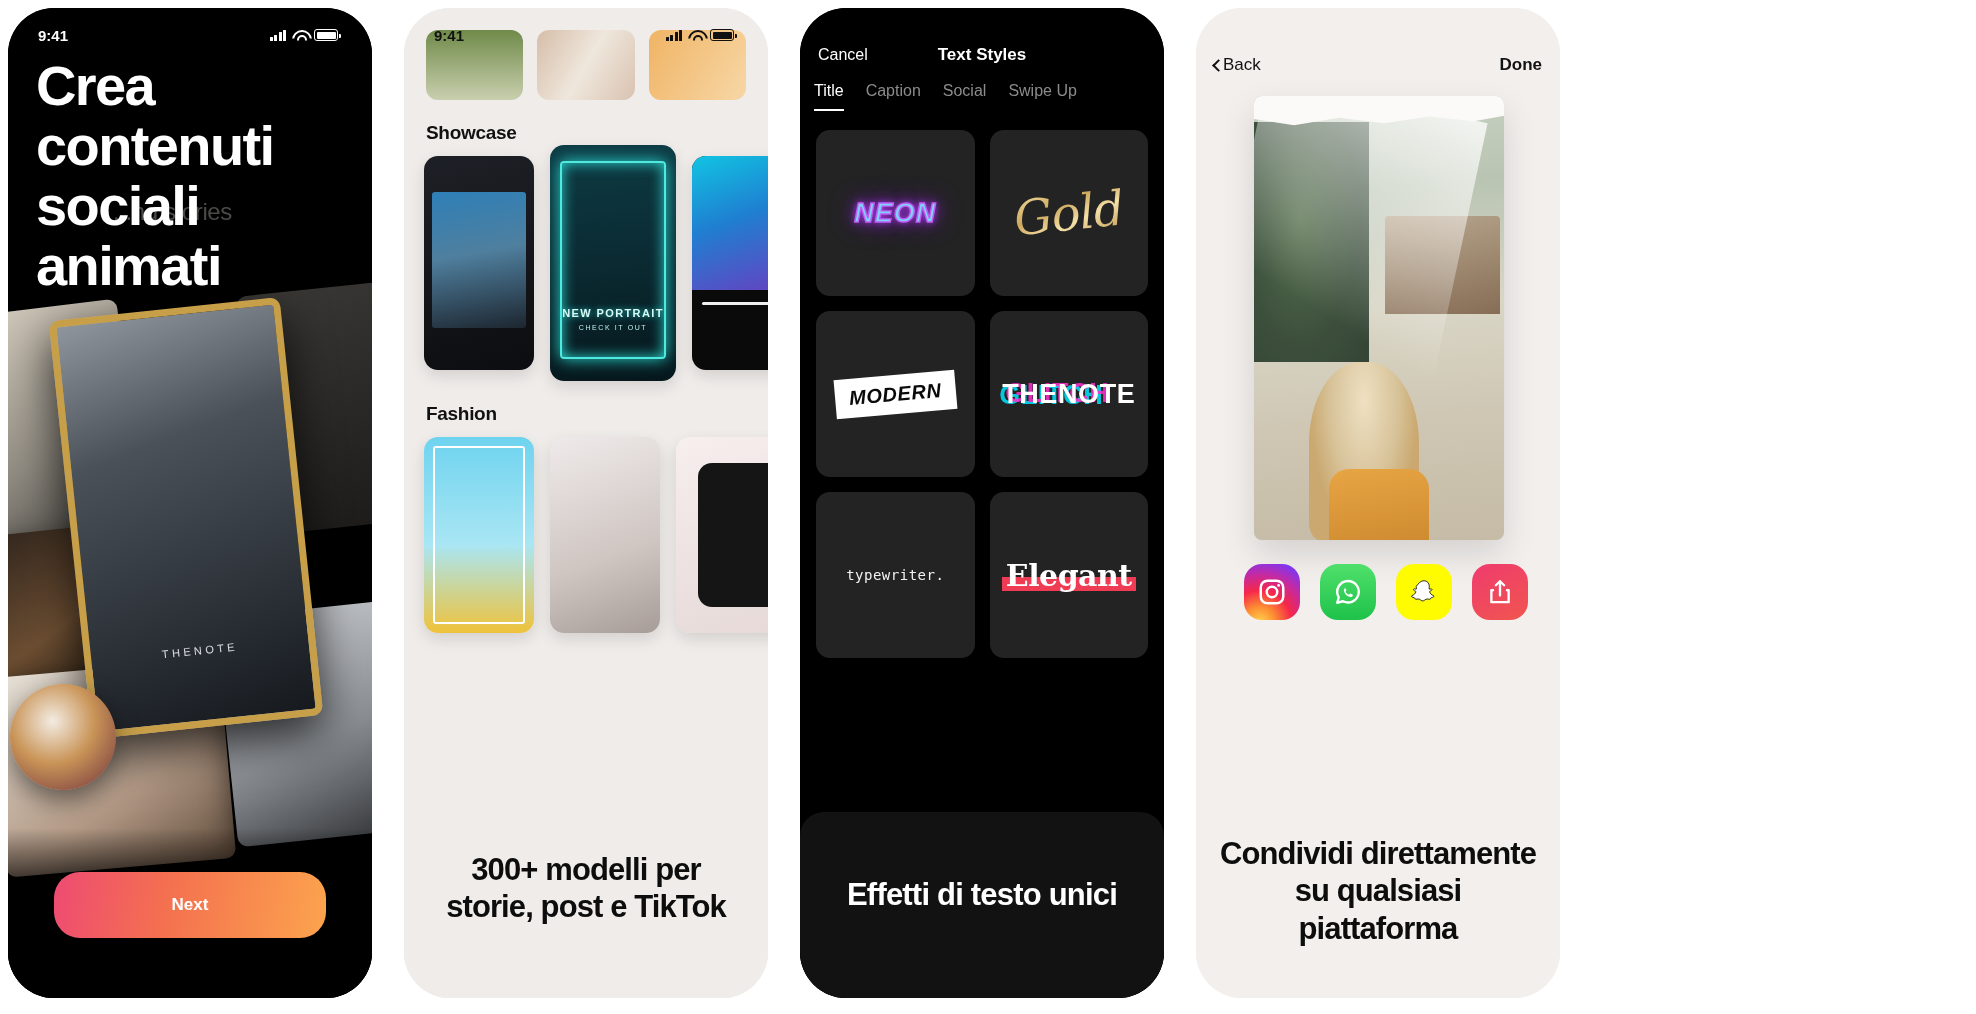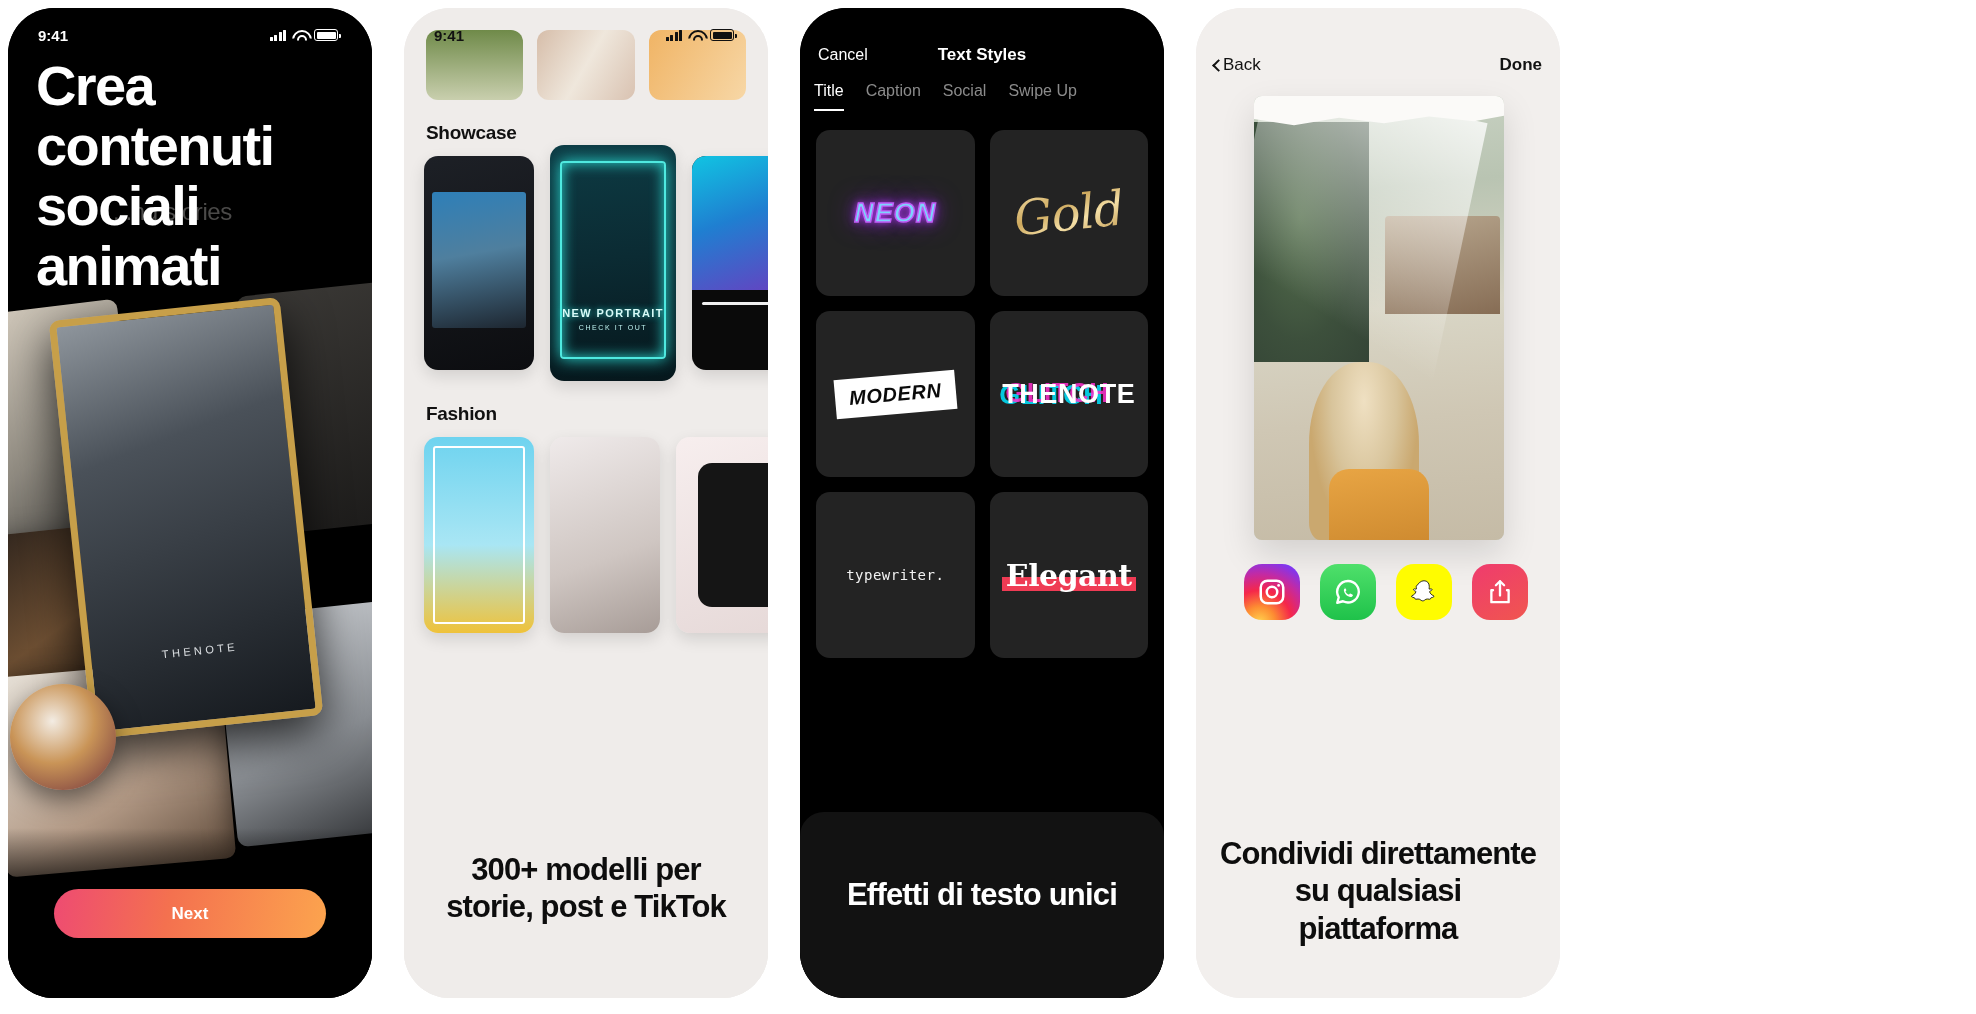--- a/index.html
+++ b/index.html
@@ -83,21 +83,21 @@
     position: absolute; top: 48px; left: 28px; right: 18px;
     color: #fff; font-weight: bold; font-size: 56px; line-height: 1.07;
     letter-spacing: -1.6px; z-index: 12;
   }
   .s1-ghost {
     position: absolute; left: 105px; top: 190px; z-index: 6;
     color: #4b4a49; font-size: 24px; letter-spacing: -.4px;
   }
   .next-btn {
     position: absolute; left: 46px; right: 46px; bottom: 60px;
-    height: 49px; border-radius: 26px; border: none;
+    height: 66px; border-radius: 26px; border: none;
     background: linear-gradient(100deg, #ee4b72 0%, #f4714f 42%, #fca44e 100%);
     color: #fff; font-size: 17px; font-weight: bold; z-index: 20;
     display: flex; align-items: center; justify-content: center;
     box-shadow: 0 6px 20px rgba(0,0,0,.35);
     cursor: pointer;
   }
 
   
   .s2-body { position: absolute; inset: 0; background: #efecea; }
   .s2-scroll { position: absolute; top: 22px; left: 0; right: 0; bottom: 192px; overflow: hidden; }

